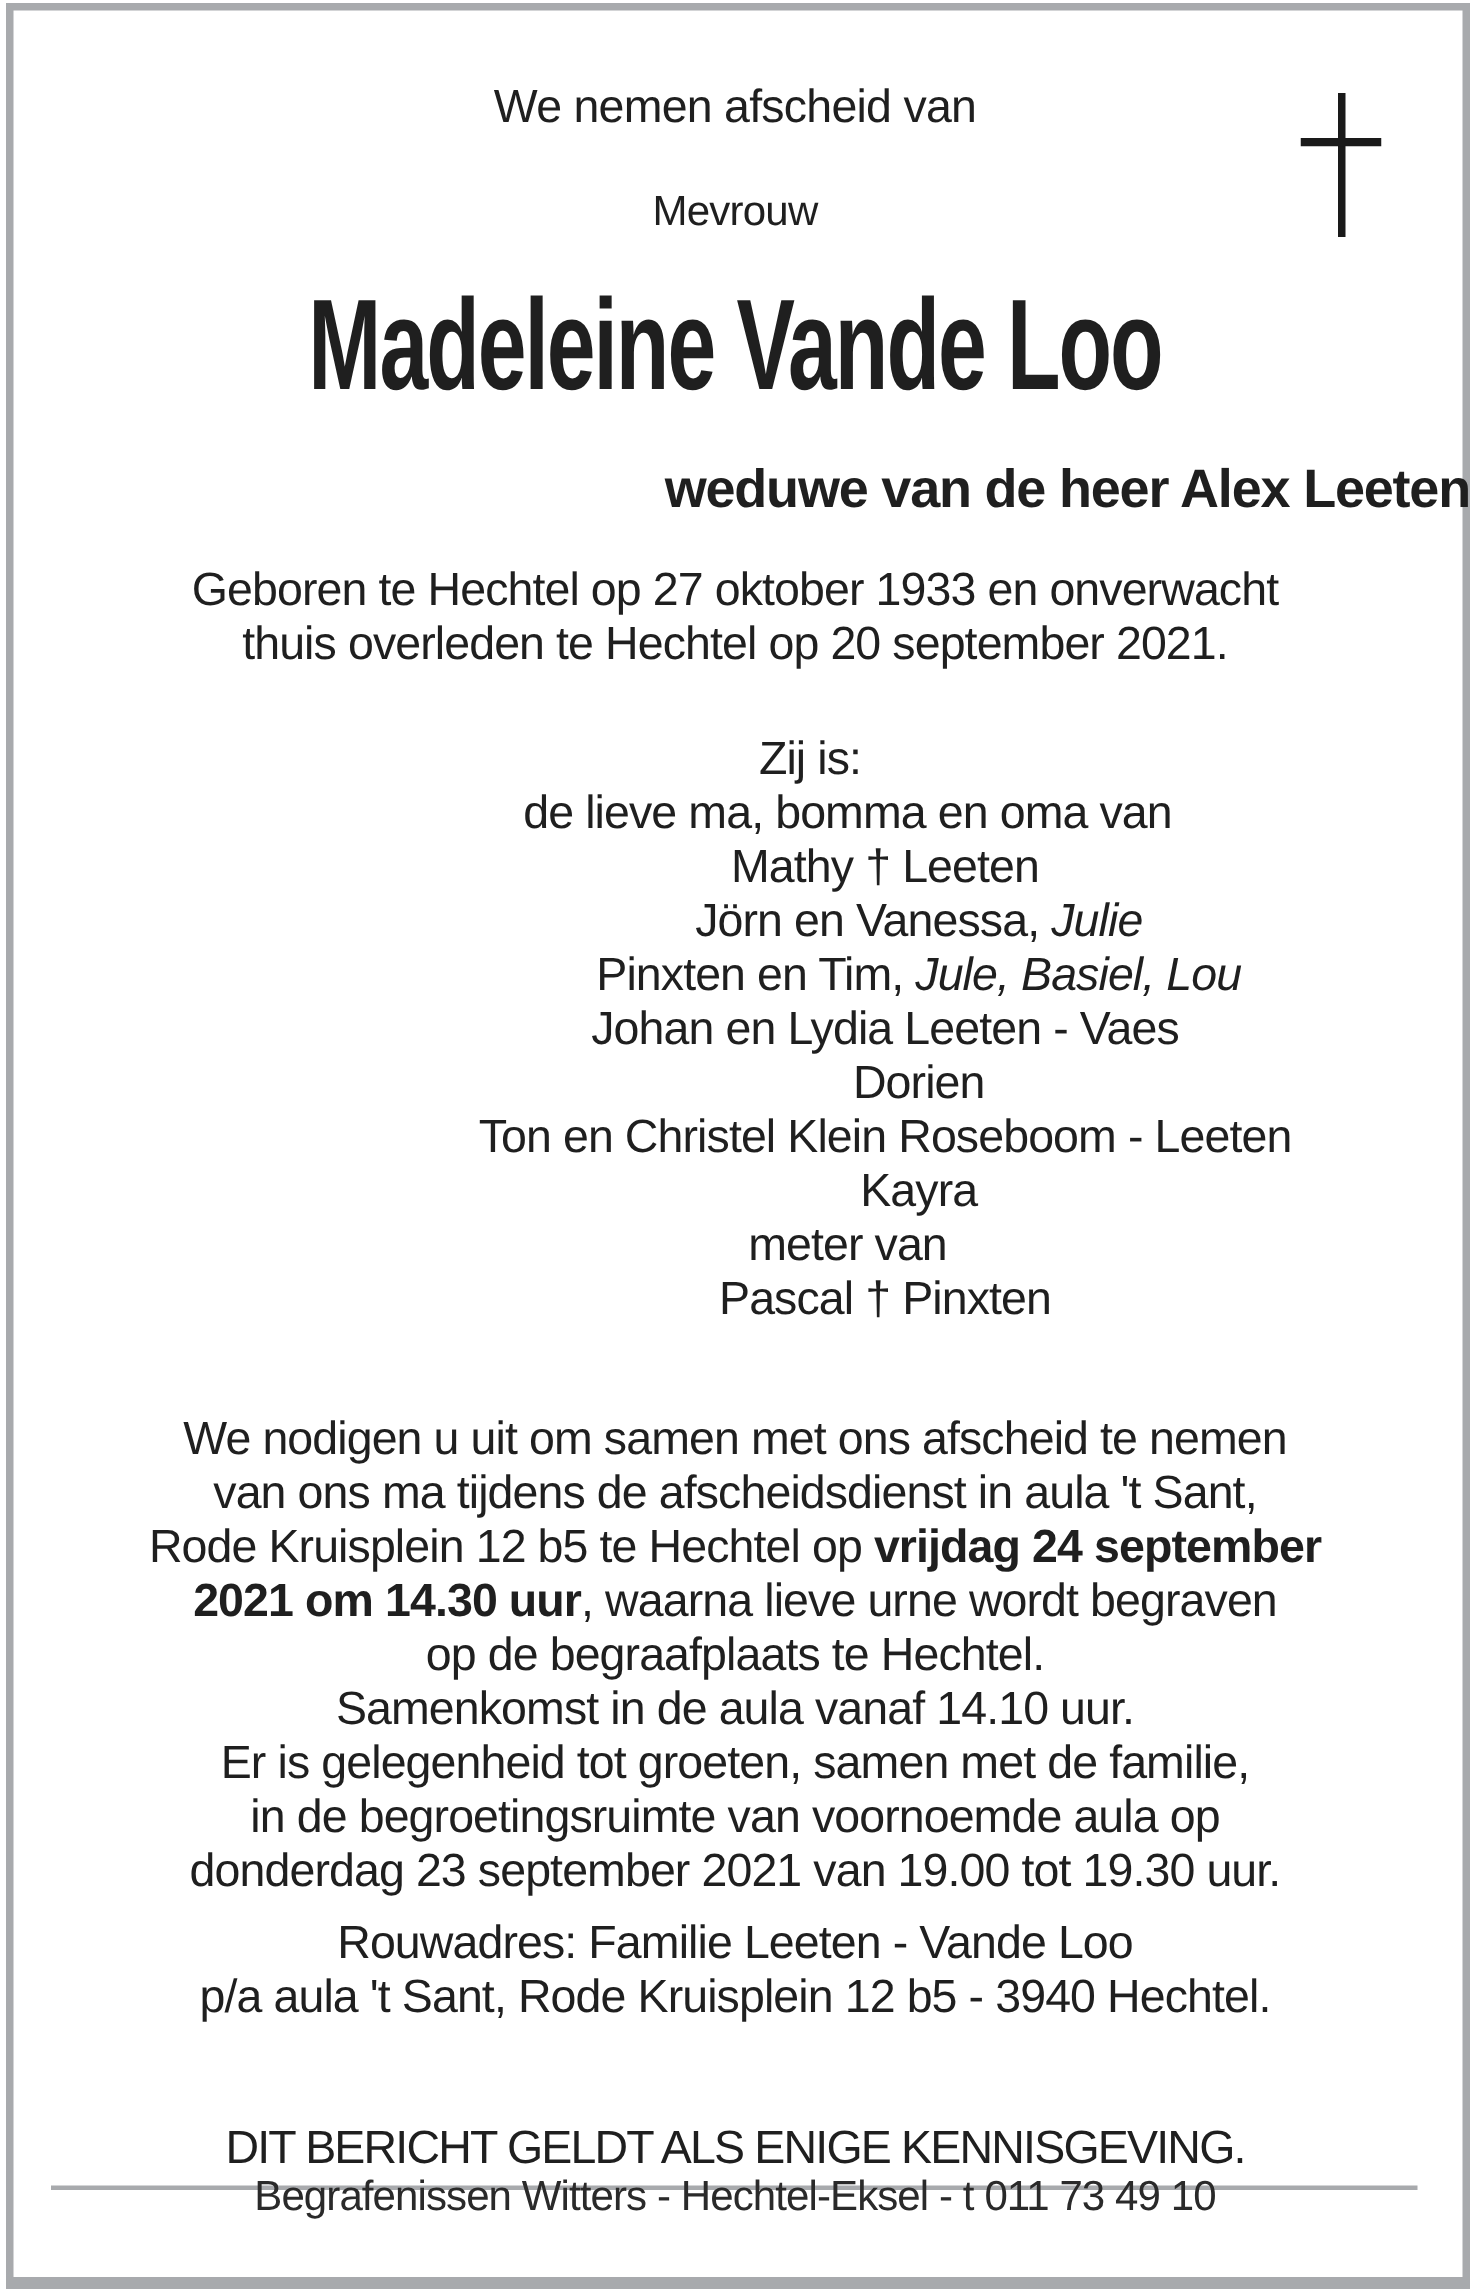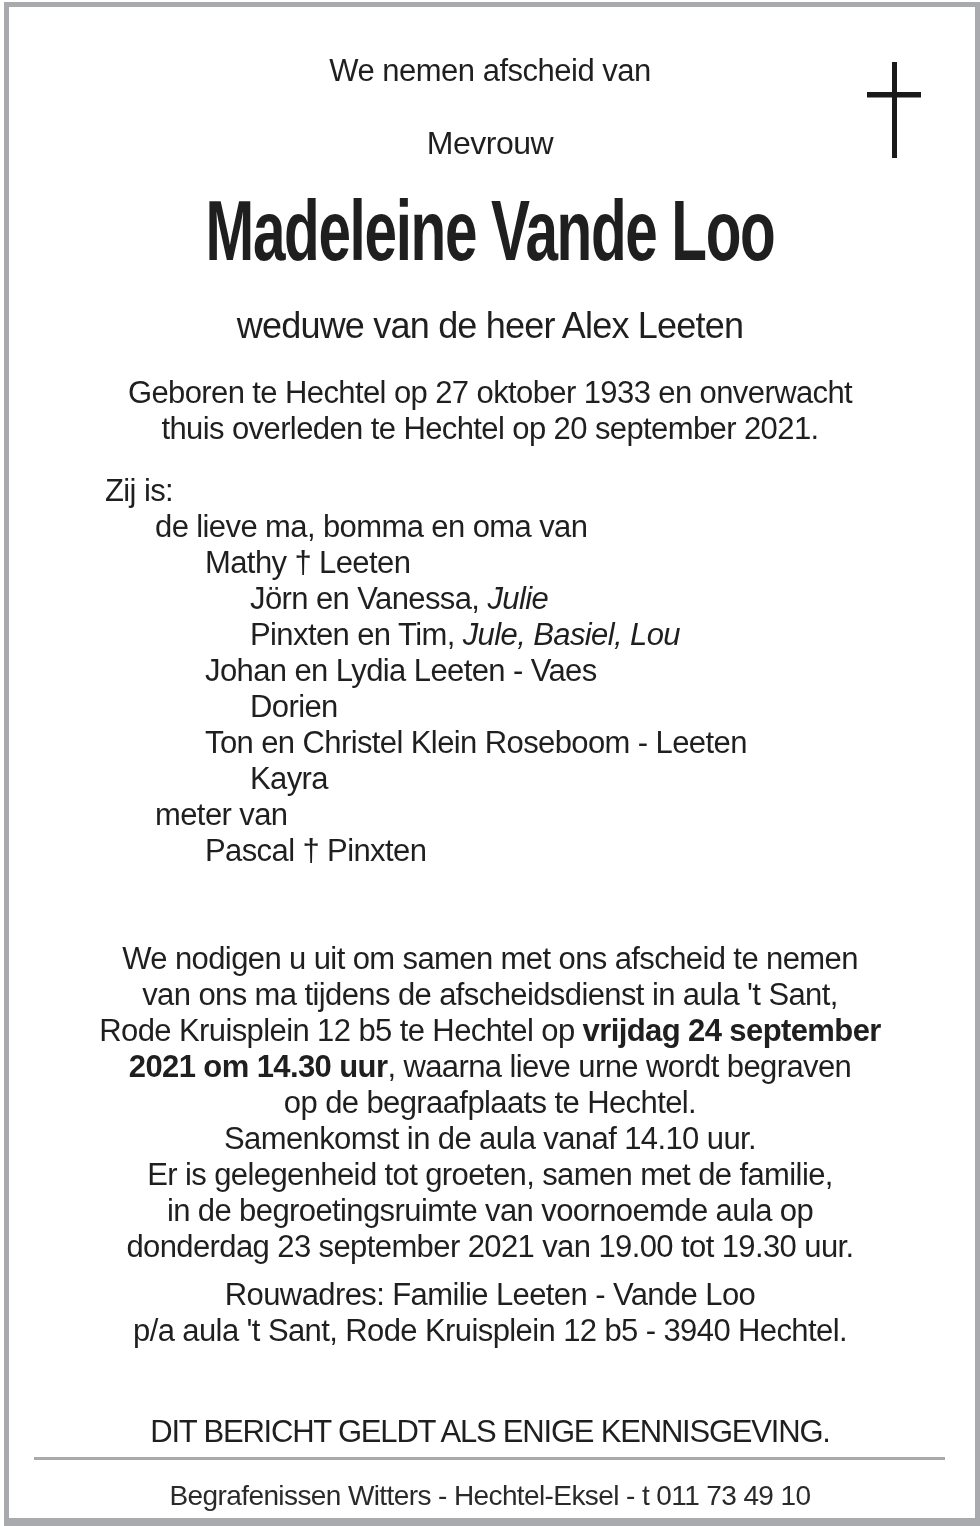--- a/index.html
+++ b/index.html
@@ -30,50 +30,51 @@
   .center { text-align: center; }
   .line { white-space: nowrap; }
 
   .intro {
     top: 53px;
     font-size: 31px;
     letter-spacing: -0.5px;
   }
   .salutation {
     top: 125px;
-    font-size: 32px;
+    font-size: 28px;
     letter-spacing: -0.5px;
   }
   .deceased-name {
     top: 187px;
     font-size: 86px;
     line-height: 1;
     font-weight: bold;
     letter-spacing: -2px;
     transform: scaleX(0.68);
     transform-origin: 50% 0;
     white-space: nowrap;
   }
   .subtitle {
     top: 305px;
     font-size: 36px;
-    font-weight: normal;
+    font-weight: bold;
     letter-spacing: -0.8px;
+    text-align: right;
   }
   .body-block {
     font-size: 31px;
     line-height: 36px;
     letter-spacing: -0.6px;
   }
   .birth-death { top: 375px; }
   .family {
-    top: 473px;
+    top: 488px;
     left: 105px;
     width: 870px;
-    text-align: left;
+    text-align: center;
   }
   .ind0 { margin-left: 0; }
   .ind1 { margin-left: 50px; }
   .ind2 { margin-left: 100px; }
   .ind3 { margin-left: 145px; }
   .invitation { top: 917px; margin-top: 24px; }
   .contact { top: 1277px; }
   .notice {
     top: 1414px;
     font-size: 31px;
@@ -81,21 +82,21 @@
   }
   .divider {
     position: absolute;
     left: 34px;
     top: 1457px;
     width: 911px;
     height: 3px;
     background: #a8aaad;
   }
   .footer {
-    top: 1479px;
+    top: 1447px;
     font-size: 28px;
     line-height: 34px;
     letter-spacing: -0.6px;
     color: #2a2a2a;
   }
   .b { font-weight: bold; }
   .i { font-style: italic; }
   .cross {
     position: absolute;
     left: 867px;

